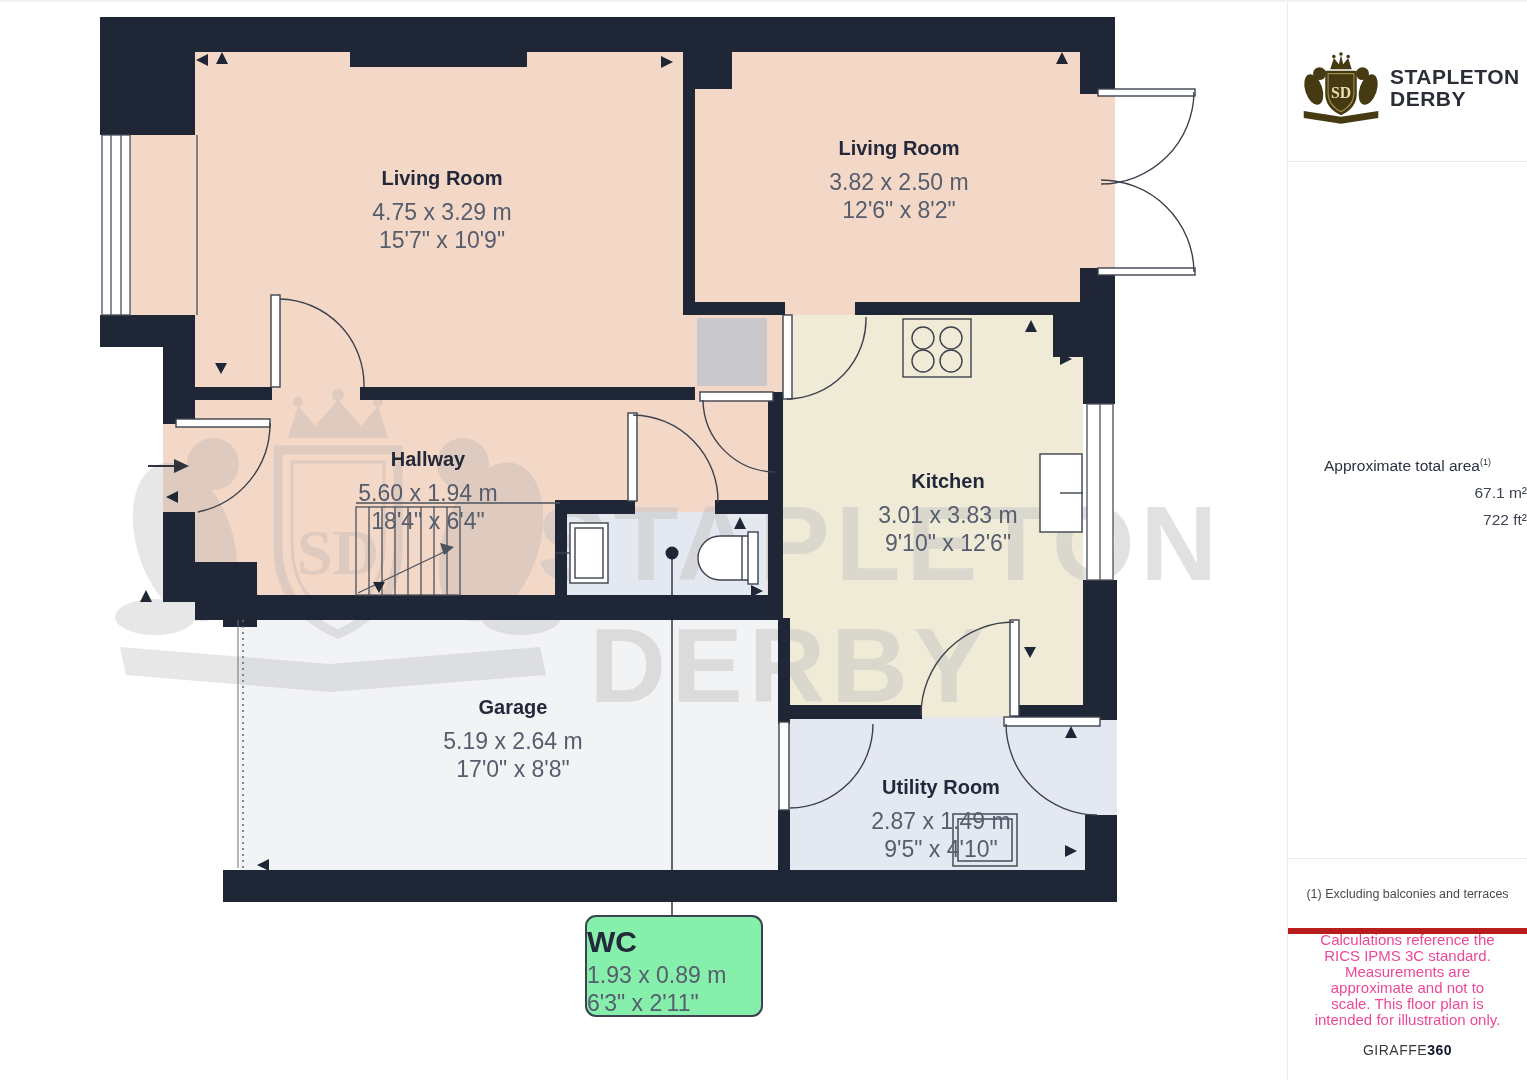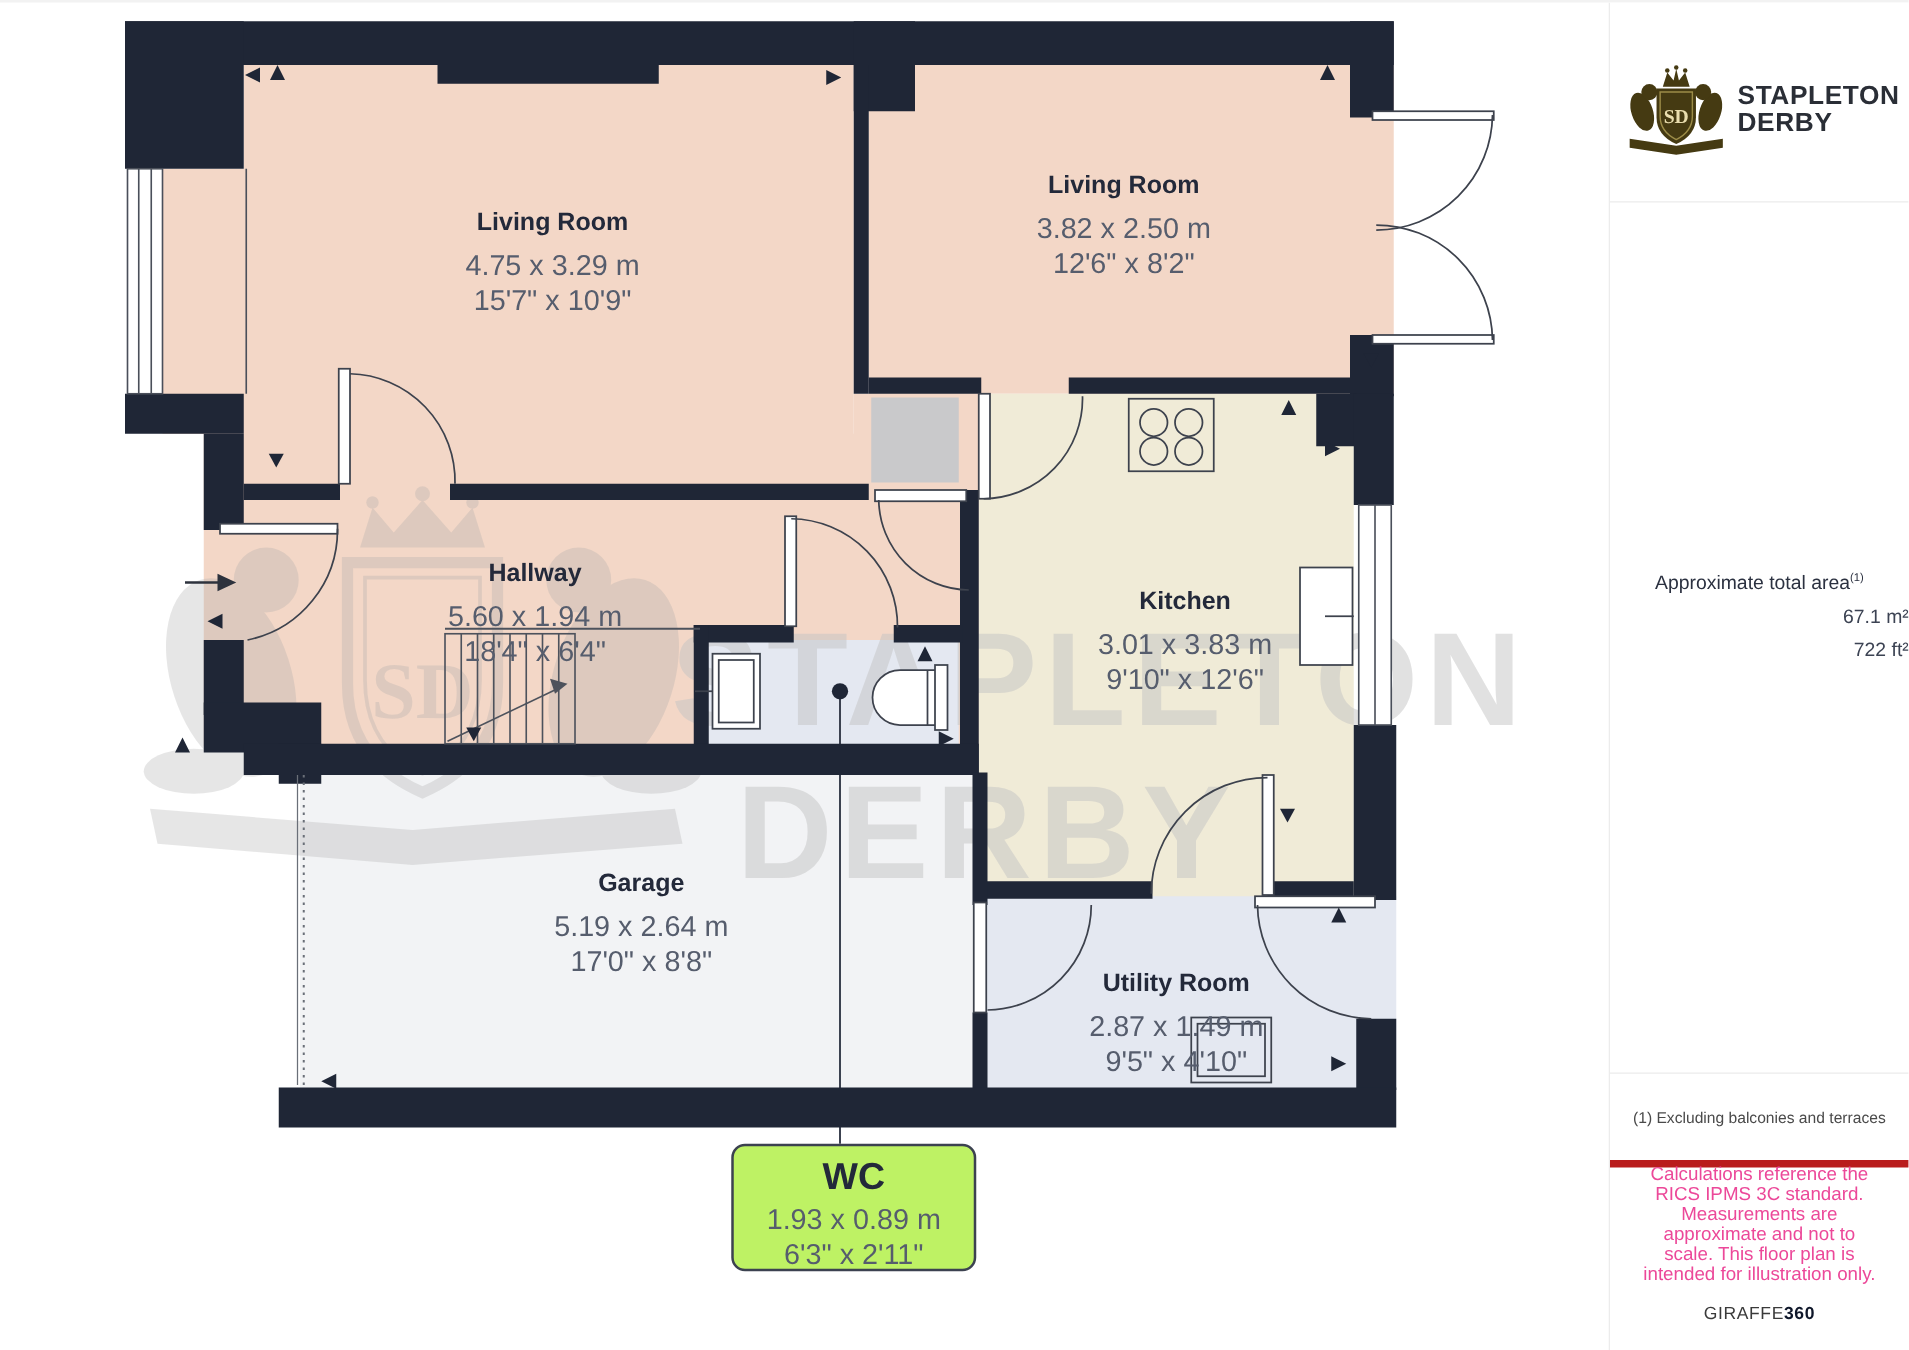--- a/index.html
+++ b/index.html
@@ -4,22 +4,22 @@
 <style>
   html,body{margin:0;padding:0;background:#fff;}
   .stage{position:relative;width:1527px;height:1080px;background:#fff;overflow:hidden;
          font-family:"Liberation Sans",sans-serif;border-top:2px solid #f2f2f2;}
   .plan-svg{position:absolute;left:0;top:0;}
   
   .room-label{position:absolute;transform:translateX(-50%);text-align:center;white-space:nowrap;}
   .room-title{font-size:20px;font-weight:700;color:var(--title);line-height:33px;margin-bottom:3px;}
   .room-dims{font-size:23px;font-weight:400;color:var(--dim);line-height:28px;}
   
-  .wc-callout{position:absolute;left:585px;top:913px;width:196px;height:102px;background:#bef264;
-              border:2px solid #3c4250;border-radius:11px;text-align:center;padding-top:8px;box-sizing:border-box;}
+  .wc-callout{position:absolute;left:585px;top:913px;width:178px;height:102px;background:#86efac;
+              border:2px solid #3c4250;border-radius:11px;padding-top:8px;box-sizing:border-box;}
   .wc-title{font-size:30px;font-weight:700;color:var(--title);line-height:34px;margin-bottom:2px;}
   .floor-label{position:absolute;left:647px;top:1046px;transform:translateX(-50%);
                font-size:14px;font-weight:700;color:#2c2c2c;margin-top:40px;}
   
   .sidebar{position:absolute;left:1287px;top:0;width:240px;height:1080px;background:#fff;
            border-left:1px solid #ececec;box-sizing:border-box;}
   .sb-sec{position:absolute;left:0;width:100%;box-sizing:border-box;}
   .sec-logo{top:0;height:160px;border-bottom:1px solid #ececec;}
   .logo-row{position:absolute;left:10px;top:48px;display:flex;align-items:center;}
   .brand-text{margin-left:6px;font-size:21px;font-weight:700;color:#2a2e36;letter-spacing:0.5px;line-height:22px;}

